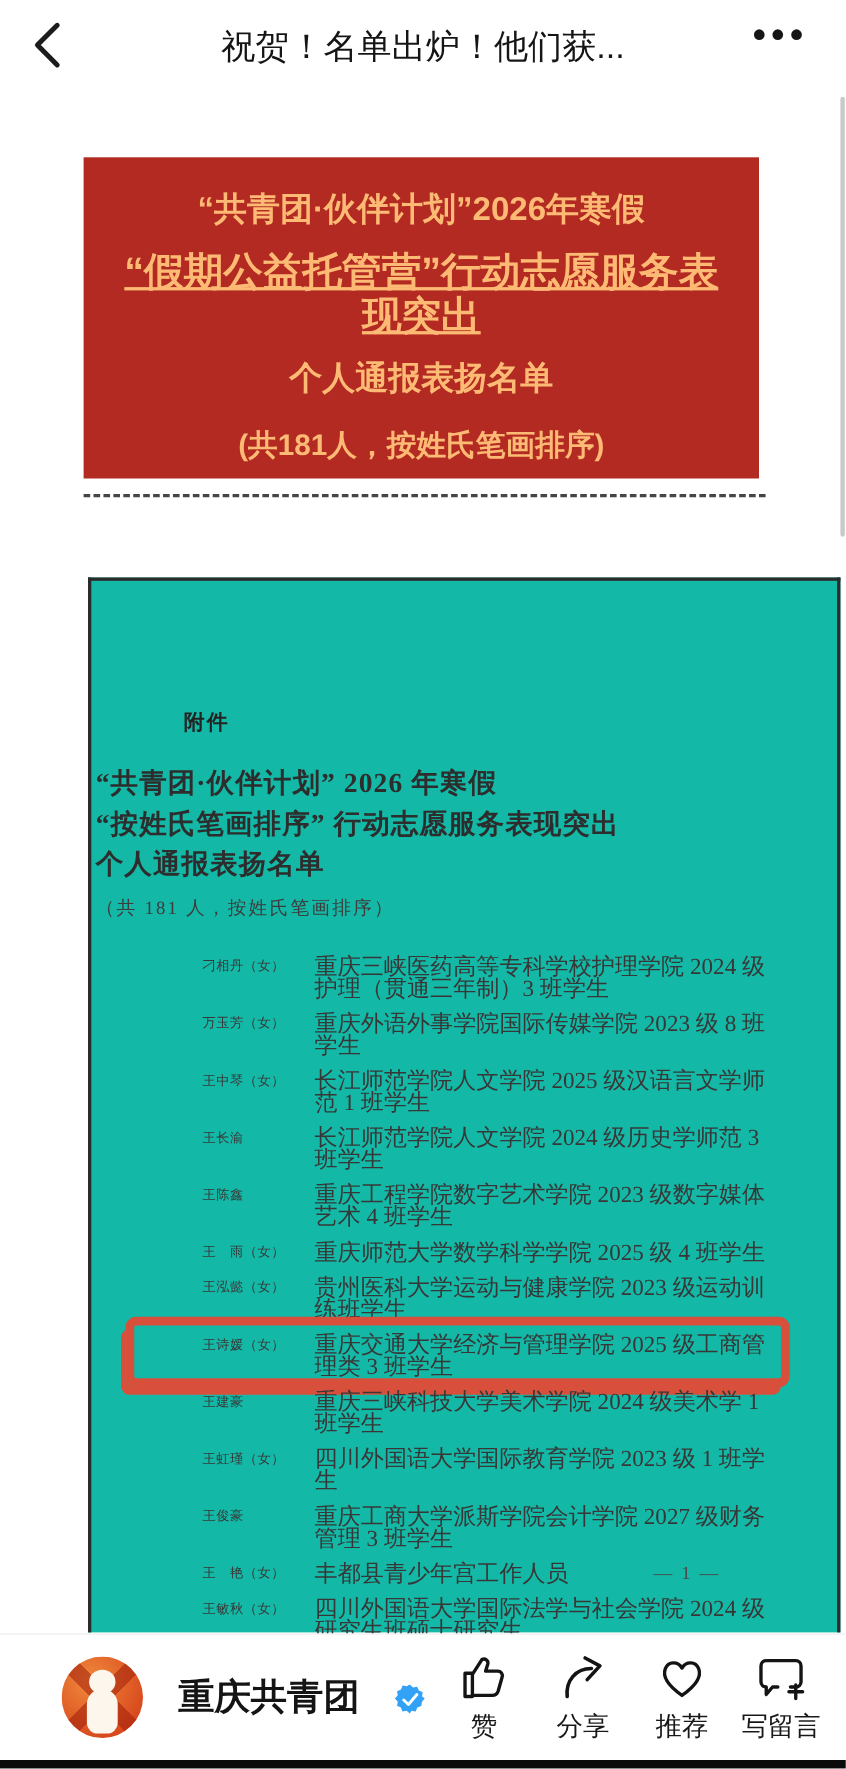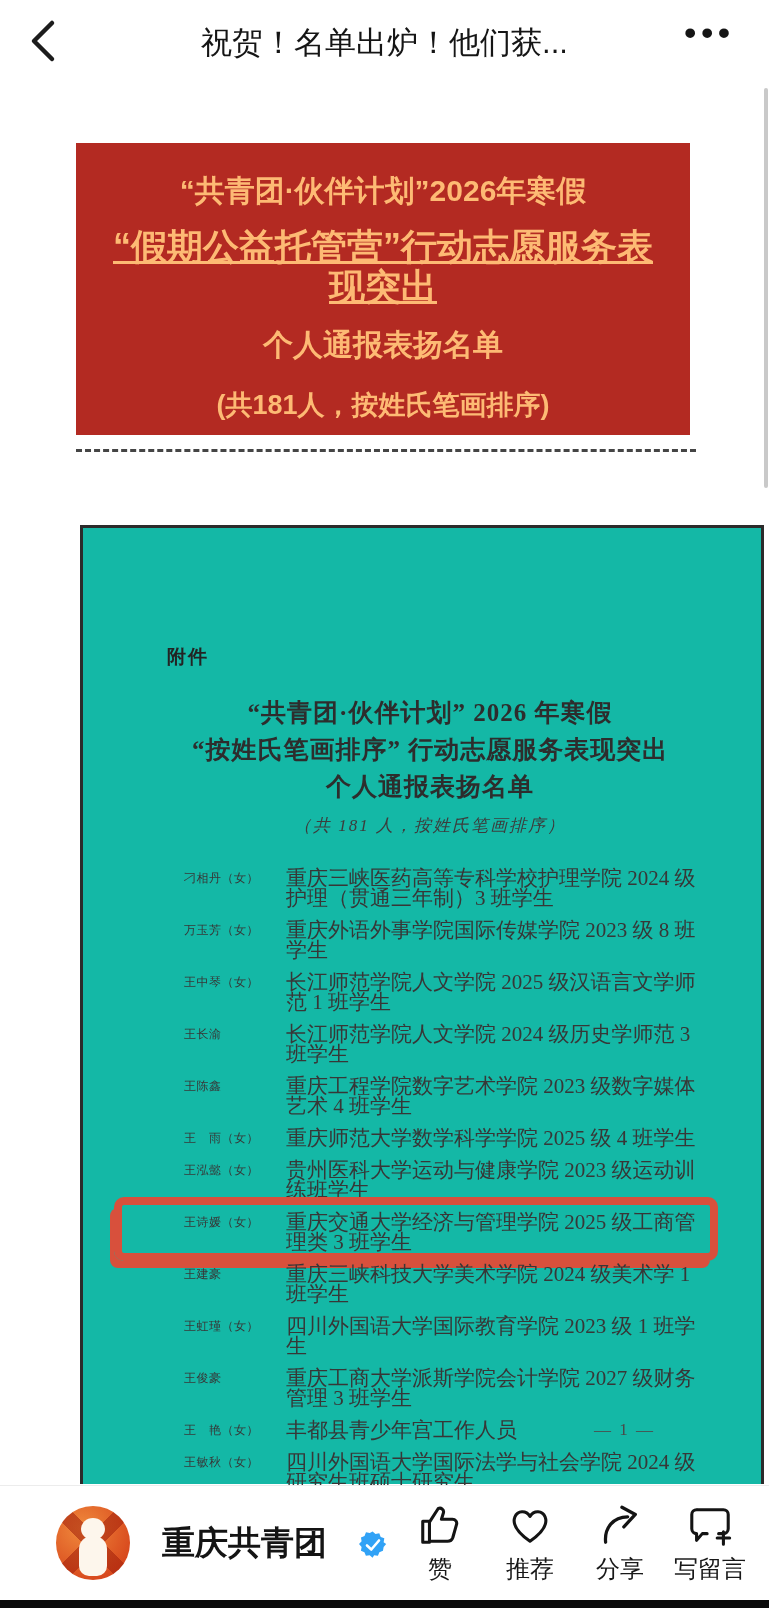--- a/index.html
+++ b/index.html
@@ -30,23 +30,23 @@
   .b4{margin-top:20px;font-size:27px;}
 
   .dotted{position:absolute;left:76px;width:620px;top:449px;border-top:3px dashed #454545;}
 
   
   .doc{position:absolute;left:42px;top:525px;width:684px;height:959px;background:#14b8a6;
        border:3px solid #2b2b2b;border-bottom:none;
        font-family:"Liberation Serif","DejaVu Serif",serif;color:#373737;margin-left:38px;}
   .attachment{position:absolute;left:84px;top:116px;font-family:"Liberation Sans",sans-serif;
               font-weight:bold;font-size:19px;color:#232323;letter-spacing:2px;}
-  .doc-title{position:absolute;left:16px;right:0;top:166px;text-align:center;color:#2d2d2d;font-weight:bold;}
+  .doc-title{position:absolute;left:4px;right:0;top:166px;text-align:left;color:#2d2d2d;font-weight:bold;}
   .doc-title .t{font-size:25px;line-height:37px;letter-spacing:1px;}
-  .doc-title .sub{font-size:17px;font-weight:normal;margin-top:9px;letter-spacing:2px;color:#3c3c3c;font-style:italic;}
+  .doc-title .sub{font-size:17px;font-weight:normal;margin-top:9px;letter-spacing:2px;color:#3c3c3c;}
 
   .entries{position:absolute;left:101px;top:340px;width:522px;}
   .entry{position:relative;display:flex;margin-bottom:12px;}
   .entry-name{flex:none;width:102px;font-size:12px;line-height:20px;letter-spacing:.5px;}
   .entry-desc{flex:1;font-size:21px;line-height:20px;}
   .entry.hl::after{content:"";position:absolute;left:-70px;right:-12px;top:-15px;bottom:-9px;
                    border:8px solid var(--hl);border-radius:10px;
                    box-shadow:-6px 9px 0 -2px var(--hl);pointer-events:none;}
   .page-num{position:absolute;right:106px;top:892px;font-size:17px;color:#4a4a4a;letter-spacing:2px;}
 
@@ -188,37 +188,37 @@
         <span>
           <svg width="46" height="46" viewBox="0 0 48 48">
             <path d="M6 20h7v22H6z M13 41V21L22 7c3-1.6 6.4.8 5.6 4.2L25.5 18H37c3 0 5.2 2.6 4.2 5.6L37.4 37c-.8 2.4-3 4-5.6 4H13z" fill="none" stroke="#141414" stroke-width="3.2" stroke-linejoin="round" stroke-linecap="round"></path>
           </svg>
         </span>
         <span class="action-label">赞</span>
       </div>
       <div class="action">
         <span>
           <svg width="46" height="46" viewBox="0 0 48 48">
-            <path d="M24 41C10.5 31.5 5.4 22.8 8.2 15.6 11 8.5 20 8.3 24 15c4-6.7 13-6.5 15.8.6C42.6 22.8 37.5 31.5 24 41z" fill="none" stroke="#141414" stroke-width="3.2" stroke-linejoin="round"></path>
-          </svg>
-        </span>
-        <span class="action-label">推荐</span>
-      </div>
-      <div class="action">
-        <span>
-          <svg width="46" height="46" viewBox="0 0 48 48">
             <path d="M9 42C7.5 27 17 15.5 32 15.5" fill="none" stroke="#141414" stroke-width="3.4" stroke-linecap="round"></path>
             <path d="M26 5.5L40 13 28 26" fill="none" stroke="#141414" stroke-width="3.4" stroke-linecap="round" stroke-linejoin="round"></path>
           </svg>
         </span>
         <span class="action-label">分享</span>
       </div>
       <div class="action">
         <span>
           <svg width="46" height="46" viewBox="0 0 48 48">
+            <path d="M24 41C10.5 31.5 5.4 22.8 8.2 15.6 11 8.5 20 8.3 24 15c4-6.7 13-6.5 15.8.6C42.6 22.8 37.5 31.5 24 41z" fill="none" stroke="#141414" stroke-width="3.2" stroke-linejoin="round"></path>
+          </svg>
+        </span>
+        <span class="action-label">推荐</span>
+      </div>
+      <div class="action">
+        <span>
+          <svg width="46" height="46" viewBox="0 0 48 48">
             <path d="M11 8h27c2.8 0 5 2.2 5 5v15c0 2.8-2.2 5-5 5h-5 M21 33h-5l-6 7v-7h0c-2.8 0-5-2.2-5-5V13c0-2.8 2.2-5 5-5" fill="none" stroke="#141414" stroke-width="3.2" stroke-linecap="round" stroke-linejoin="round"></path>
             <path d="M31.5 37.5h13 M38 31v13" fill="none" stroke="#141414" stroke-width="3.2" stroke-linecap="round"></path>
           </svg>
         </span>
         <span class="action-label">写留言</span>
       </div>
     </div>
   </footer>
 
   <div class="home-bar"></div>

